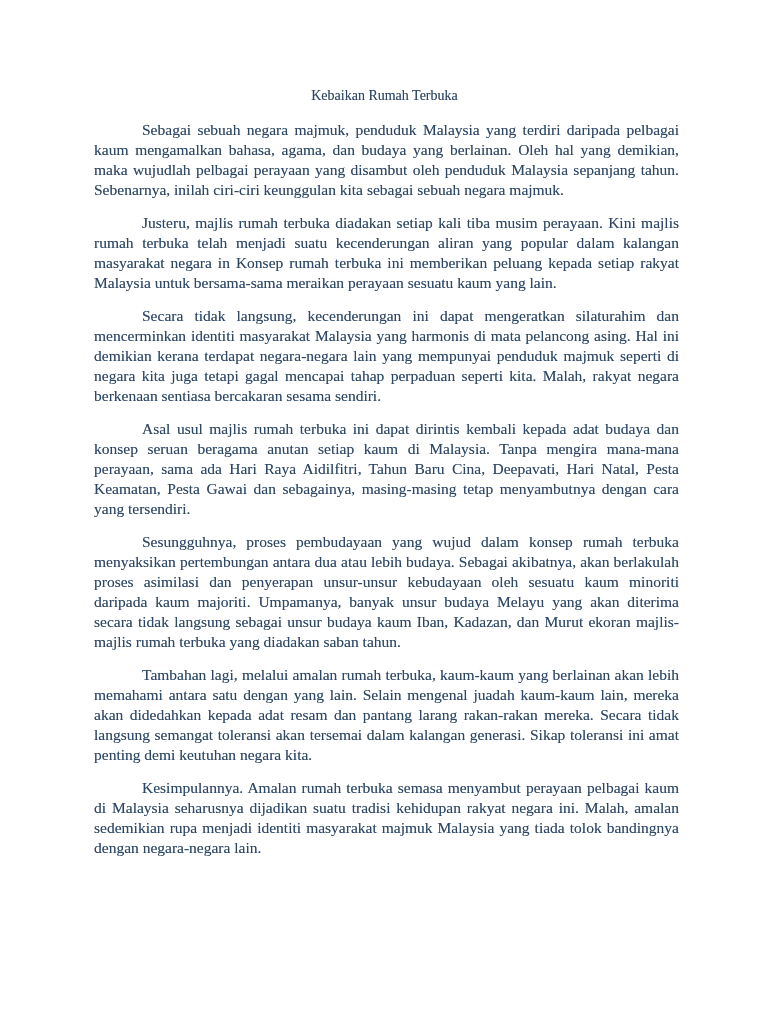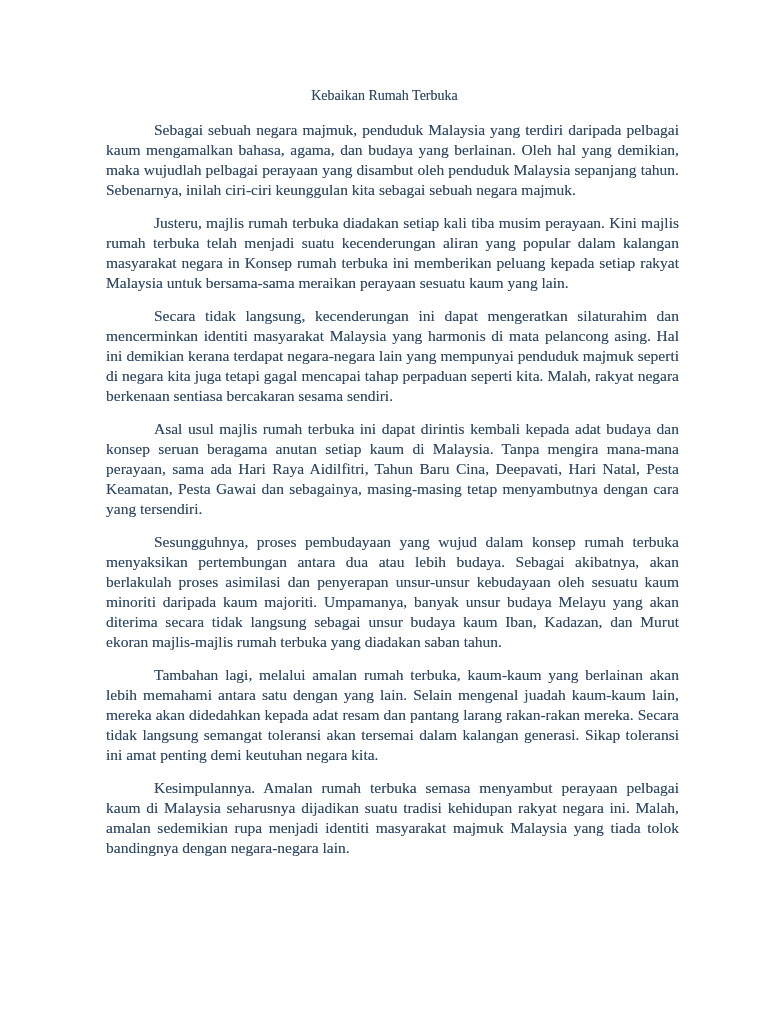--- a/index.html
+++ b/index.html
@@ -28,21 +28,21 @@
     text-shadow: 0 0 0.6px rgba(45, 71, 100, 0.45);
   }
   .title {
     font-size: 14px;
     font-weight: normal;
     text-align: center;
     margin: 0 0 14px 0;
     line-height: 20px;
   }
   .para {
-    margin: 0 0 13px 16px;
+    margin: 0 0 13px 4px;
     text-align: justify;
     text-indent: 48px;
   }
 </style>
 </head>
 <body>
 
 <div class="page">
   <div class="content">
     <h1 class="title">Kebaikan Rumah Terbuka</h1>

